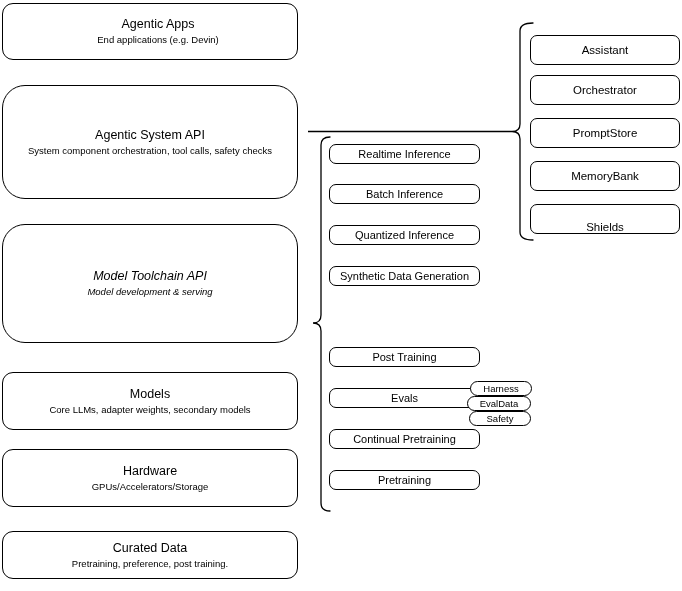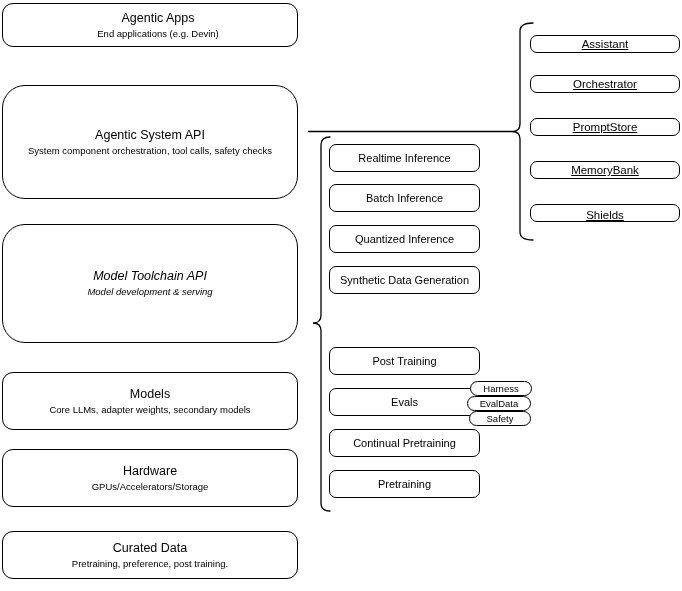--- a/index.html
+++ b/index.html
@@ -47,47 +47,46 @@
   .bigbox .subtitle {
     font-size: 9.5px;
     line-height: 12px;
     white-space: nowrap;
   }
   
   .midbox {
     position: absolute;
     left: 329px;
     width: 151px;
-    height: 28px;
+    height: 20px;
     border: 1.3px solid #000000;
     border-radius: 7px;
     background: #ffffff;
     box-sizing: border-box;
     display: flex;
     align-items: center;
     justify-content: center;
     font-size: 11px;
     white-space: nowrap;
   }
   
   .rightbox {
     position: absolute;
     left: 530px;
     width: 150px;
-    height: 18px;
+    height: 30px;
     border: 1.3px solid #000000;
     border-radius: 7px;
     background: #ffffff;
     box-sizing: border-box;
     display: flex;
     align-items: center;
     justify-content: center;
     font-size: 11.5px;
     white-space: nowrap;
-    text-decoration: underline;
   }
   
   .pill {
     position: absolute;
     height: 15px;
     border: 1.3px solid #000000;
     border-radius: 8px;
     background: #ffffff;
     box-sizing: border-box;
     display: flex;
@@ -102,21 +101,21 @@
 <body>
 
 <div class="canvas">
 
   <svg class="wires" viewBox="0 0 682 591">
     <line x1="308" y1="131.5" x2="512" y2="131.5" stroke="#000000" stroke-width="1.3"></line>
     <path d="M 330 137 Q 321 137 321 145 L 321 315 Q 321 323 313 323 Q 321 323 321 331 L 321 503 Q 321 511 330 511" fill="none" stroke="#000000" stroke-width="1.3" stroke-linecap="round"></path>
     <path d="M 533 23 Q 520 23 520 31 L 520 124 Q 520 131.5 512 131.5 Q 520 131.5 520 139 L 520 232 Q 520 240 533 240" fill="none" stroke="#000000" stroke-width="1.3" stroke-linecap="round"></path>
   </svg>
 
-  <div class="bigbox" style="top:3px;height:44px;border-radius:11px;padding-left:16px;">
+  <div class="bigbox" style="top:3px;height:57px;border-radius:11px;padding-left:16px;">
     <div class="title">Agentic Apps</div>
     <div class="subtitle">End applications (e.g. Devin)</div>
   </div>
 
   <div class="bigbox" style="top:85px;height:114px;border-radius:23px;">
     <div class="title">Agentic System API</div>
     <div class="subtitle">System component orchestration, tool calls, safety checks</div>
   </div>
 
   <div class="bigbox" style="top:224px;height:119px;border-radius:23px;font-style:italic;">

